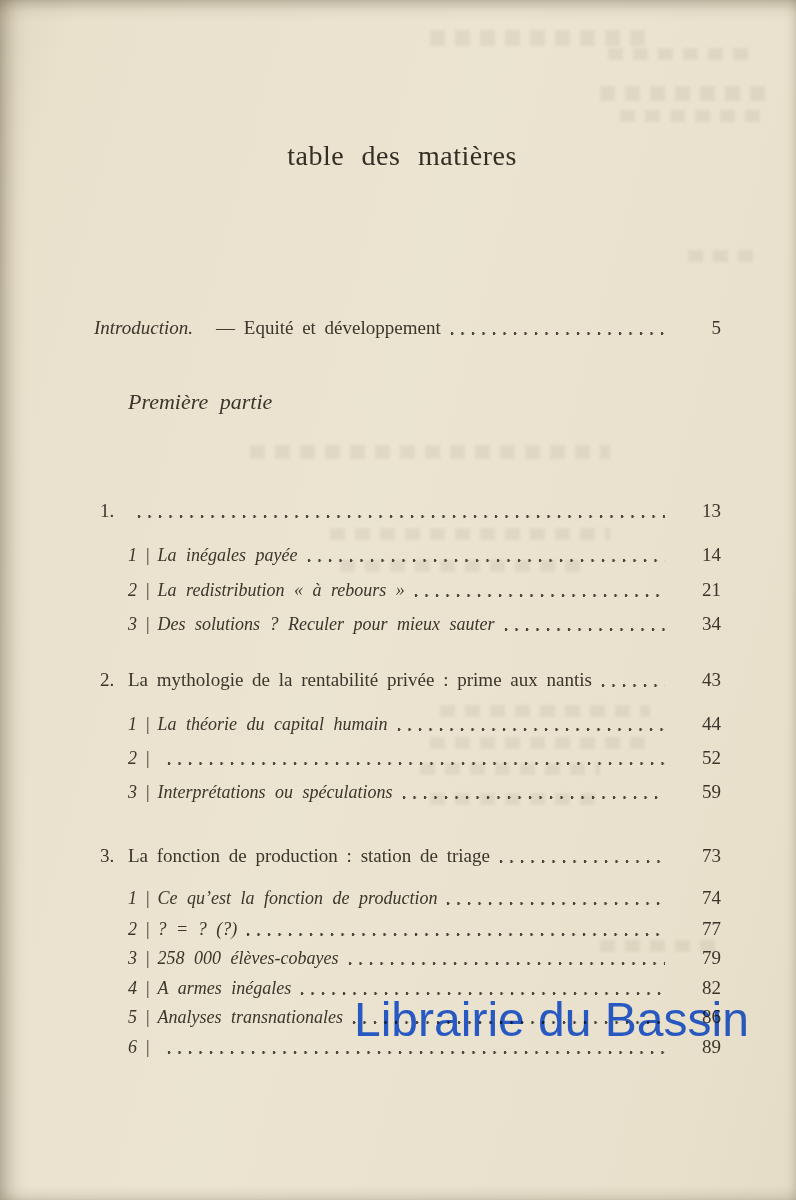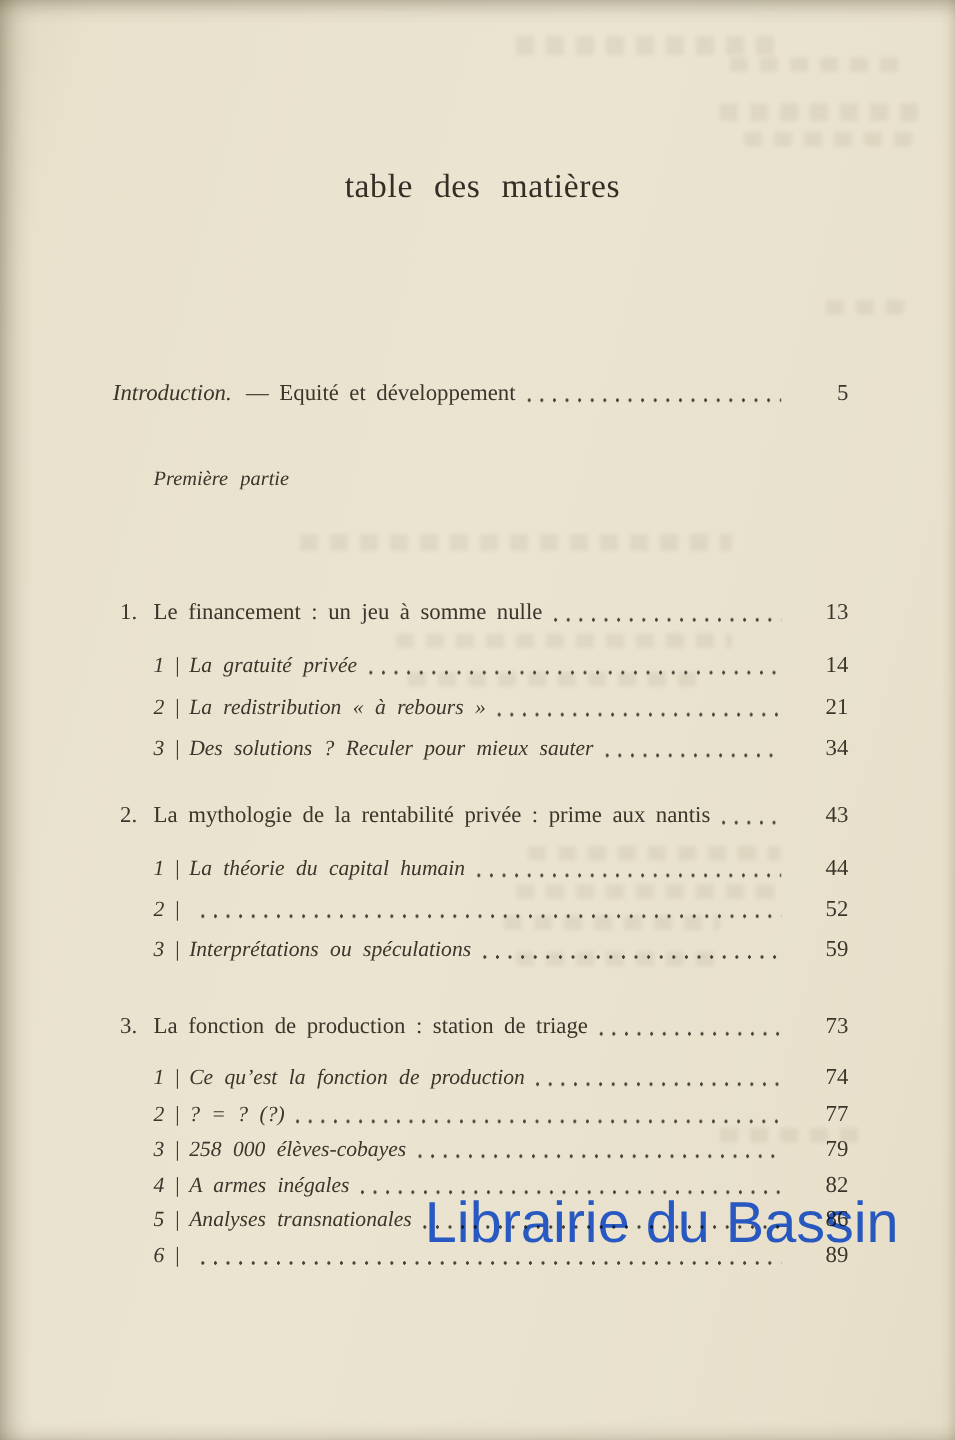--- a/index.html
+++ b/index.html
@@ -34,55 +34,55 @@
     margin: 4px;
     text-align: center;
     font-size: 28px;
     font-weight: 400;
     letter-spacing: .5px;
     word-spacing: 10px;
     color: #342e25;
   }
   .row {
     position: absolute;
-    right: 89px;
+    right: 75px;
     display: flex;
     align-items: baseline;
     font-size: 19px;
     line-height: 1.15;
   }
   .row .num   { flex: none; }
   .row.main .num { width: 28px; }
   .row.sub  { font-style: italic; font-size: 18px; }
   .row.sub .num { width: 12px; }
   .row .sep { flex: none; margin: 0 8px 0 6px; font-style: normal; }
   .row .ttl { flex: none; word-spacing: 4px; }
   .row.sub .ttl { word-spacing: 5px; }
-  .row .rest { flex: none; margin-left: 12px; word-spacing: 4px; }
+  .row .rest { flex: none; margin-left: 23px; word-spacing: 4px; }
   .leader {
     flex: 1;
     align-self: flex-end;
     height: 5px;
     margin: 0 6px 3px 9px;
     background-image: radial-gradient(circle at 2px 2.5px, rgba(59,53,43,.92) 1.25px, rgba(0,0,0,0) 1.55px);
     background-size: 10.5px 5px;
     background-repeat: repeat-x;
   }
   .pg {
     flex: none;
     width: 50px;
     text-align: right;
     font-style: normal;
     font-size: 19px;
   }
   .part-label {
     position: absolute;
     left: 128px; top: 389px;
     font-style: italic;
-    font-size: 17px;
+    font-size: 22px;
     word-spacing: 6px;
   }
   .part-heading {
     position: absolute;
     left: 122px; top: 427px;
     font-size: 15px;
     letter-spacing: 3.2px;
     word-spacing: 8px;
     color: #39332a;
   }
@@ -123,28 +123,27 @@
     <span style="font-style:italic">Introduction.</span>
     <span class="rest">— Equité et développement</span>
     <span class="leader"></span>
     <span class="pg">5</span>
   </div>
 
   <div class="part-label">Première partie</div>
 
   <div class="row main" style="top:500px;left:100px">
     <span class="num">1.</span>
-    <span class="ttl">Le financement : un jeu à somme nulle</span>
     <span class="leader"></span>
     <span class="pg">13</span>
   </div>
   <div class="row sub" style="top:544px;left:128px">
     <span class="num">1</span>
     <span class="sep">|</span>
-    <span class="ttl">La gratuité privée</span>
+    <span class="ttl">La inégales payée</span>
     <span class="leader"></span>
     <span class="pg">14</span>
   </div>
   <div class="row sub" style="top:579px;left:128px">
     <span class="num">2</span>
     <span class="sep">|</span>
     <span class="ttl">La redistribution « à rebours »</span>
     <span class="leader"></span>
     <span class="pg">21</span>
   </div>

